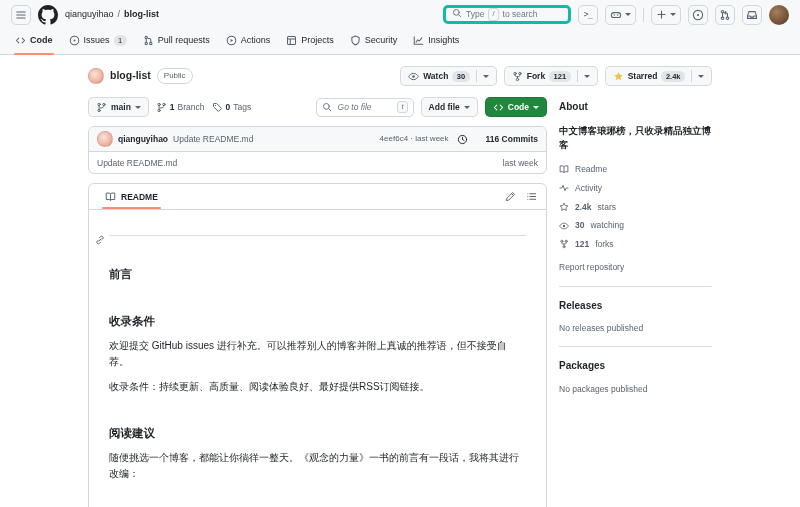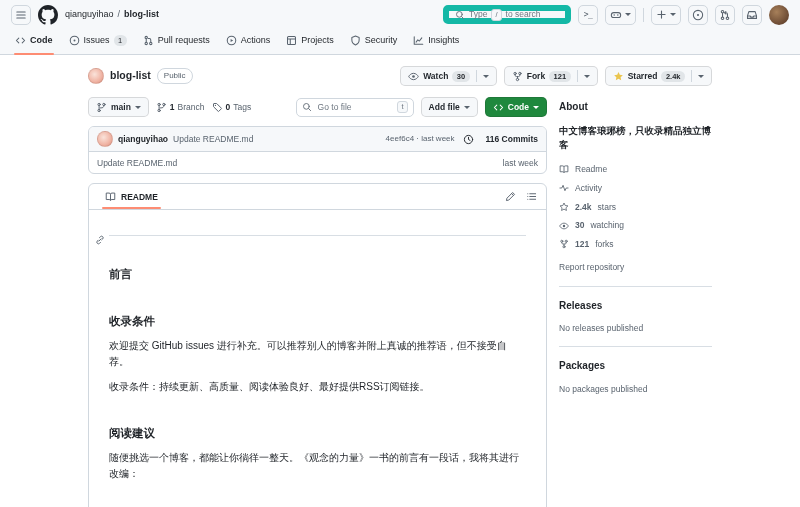--- a/index.html
+++ b/index.html
@@ -14,22 +14,22 @@
 
   
   .gh-header { display:flex; align-items:center; gap:7px; height:29px; padding:0 11px; background:#f6f8fa; }
   .sqbtn { display:flex; align-items:center; justify-content:center; width:20px; height:20px;
            border:1px solid #d0d7de; border-radius:5px; color:#59636e; background:#f6f8fa; }
   .logo { color:#1f2328; display:flex; }
   .crumb { display:flex; align-items:center; gap:4px; font-size:9px; color:#1f2328; }
   .crumb .sep { color:#59636e; }
   .crumb .repo-link { font-weight:700; }
   .spacer { flex:1; }
-  .searchbox { display:flex; align-items:center; gap:4px; width:128px; height:19px; padding:0 6px;
-               border:6px solid #14b8a6; border-radius:5px; color:#6e7781; background:#f6f8fa; font-size:8.5px; }
+  .searchbox { display:flex; gap:4px; width:128px; height:19px; padding:0 6px;
+               border:3px solid #14b8a6; border-radius:5px; color:#6e7781; background:#f6f8fa; font-size:8.5px; }
   .key { border:1px solid #d0d7de; border-radius:3px; padding:0 3px; font-size:7.5px; line-height:10px; color:#6e7781; background:#f6f8fa; }
   .term { font-family:"DejaVu Sans Mono",monospace; font-size:8px; letter-spacing:-0.5px; }
   .caret { width:0; height:0; border:3px solid transparent; border-top:3.5px solid currentColor; margin-top:3px; flex:none; }
   .wide { width:auto; padding:0 4px; gap:3px; }
   .hdr-divider { width:1px; height:14px; background:#d0d7de; }
   .avatar-user { width:20px; height:20px; border-radius:50%; flex:none;
                  background:radial-gradient(circle at 38% 35%, #a7805a 0%, #6b4a33 70%, #4b3322 100%); }
 
   
   .gh-tabs { display:flex; gap:2px; padding:0 8px; background:#f6f8fa; border-bottom:1px solid #d0d7de; }
@@ -56,32 +56,32 @@
   .btn-green .ic, .btn-green .caret { color:#fff; }
 
   .layout { display:flex; gap:12px; align-items:flex-start; }
   main { width:459px; flex:none; }
   aside { flex:1; min-width:0; padding-top:3px; }
 
   
   .toolbar { display:flex; align-items:center; gap:7px; margin-bottom:9px; }
   .meta { display:flex; align-items:center; gap:3px; color:#59636e; font-size:8.5px; }
   .meta b { color:#24292f; }
-  .goto { display:flex; align-items:center; gap:4px; margin-left:auto; width:118px; height:19px; padding:0 5px;
-          border:1px solid #d0d7de; border-radius:5px; background:#fff; color:#6e7781; }
+  .goto { display:flex; align-items:center; gap:4px; margin-left:auto; width:98px; height:19px; padding:0 5px;
+          border:1px solid #d0d7de; border-radius:5px; background:#fff; color:#6e7781;font-style:italic; }
   .goto input { flex:1; min-width:0; border:none; outline:none; background:transparent; font:inherit; font-size:8.5px; color:#1f2328; }
   .goto input::placeholder { color:#6e7781; }
 
   
   .filecard { border:1px solid #d0d7de; border-radius:6px; overflow:hidden; margin-bottom:9px; }
   .commitrow { display:flex; align-items:center; gap:5px; padding:4px 8px; background:#f6f8fa; border-bottom:1px solid #d0d7de; font-size:8.5px; }
   .commitrow .author { font-weight:700; }
   .commitrow .msg { color:#59636e; }
   .commitrow .right { margin-left:auto; display:flex; align-items:center; gap:8px; color:#59636e; font-size:8px; }
-  .commits { display:flex; align-items:center; gap:12px; color:#24292f; font-weight:600; font-size:8.5px; }
+  .commits { display:flex; align-items:center; gap:18px; color:#24292f; font-weight:600; font-size:8.5px; }
   .filerow { display:flex; align-items:center; padding:4.5px 8px; font-size:8.5px; }
   .fname { display:flex; align-items:center; gap:5px; width:195px; flex:none; color:#1f2328; }
   .fname .ic { color:#59636e; }
   .fmsg { flex:1; color:#59636e; }
   .ftime { color:#59636e; }
 
   
   .readmecard { border:1px solid #d0d7de; border-radius:6px; overflow:hidden; }
   .rhead { display:flex; align-items:center; height:26px; padding:0 9px; border-bottom:1px solid #d0d7de; }
   .rtab { position:relative; display:flex; align-items:center; gap:5px; height:100%; padding:0 7px; font-size:8.5px; font-weight:600; }

